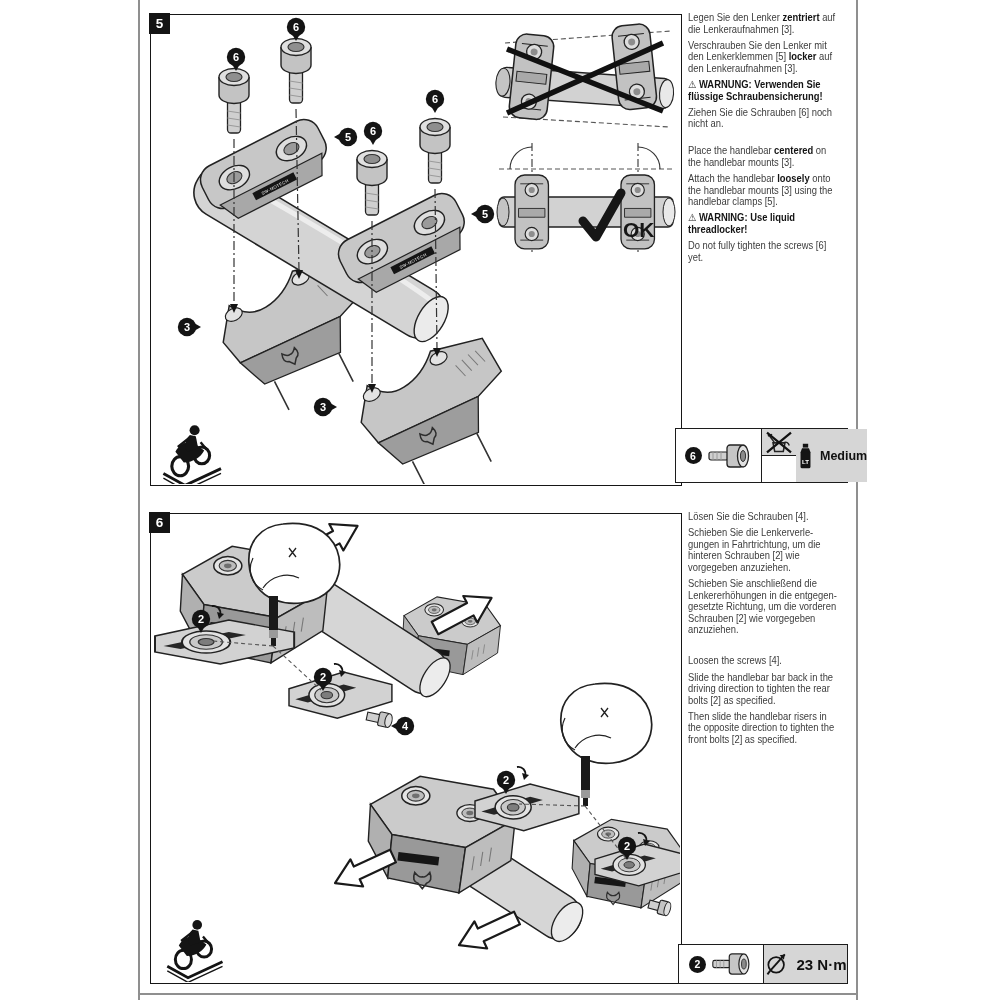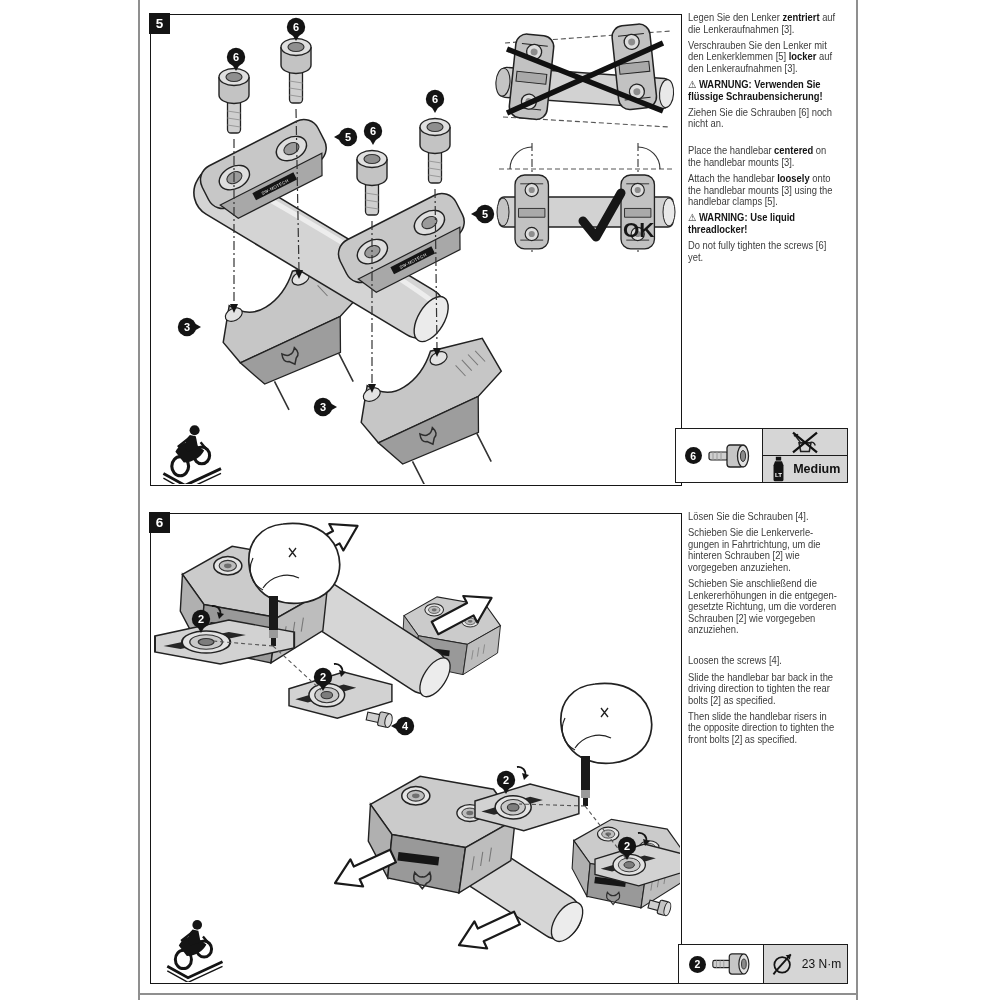--- a/index.html
+++ b/index.html
@@ -22,21 +22,21 @@
   .lang-gap5{height:11px;}
   .lang-gap6{height:15px;}
   .partsbox{position:absolute;display:flex;border:1.4px solid #1c1c1c;background:#fff;box-sizing:border-box;z-index:6;}
   .cell{display:flex;align-items:center;justify-content:center;}
   .qty{
     width:17px;height:17px;border-radius:50%;background:#141414;color:#fff;font-size:10.5px;
     font-weight:bold;display:flex;align-items:center;justify-content:center;flex:none;
   }
   .graycell{background:#d6d6d6;}
   .medlabel{font-weight:bold;font-size:12.5px;color:#111;}
-  .torquelabel{font-weight:normal;font-size:12px;color:#111;text-align:right;}
+  .torquelabel{font-weight:bold;font-size:15px;color:#111;text-align:right;}
   svg text{font-family:"Liberation Sans","DejaVu Sans",sans-serif;}
   .illus{position:absolute;left:0;top:0;}
 </style>
 </head>
 <body>
 
 <div class="pageline" style="left:138px;top:0;width:2px;height:1000px;"></div>
 <div class="pageline" style="left:856px;top:0;width:2px;height:1000px;"></div>
 <div class="pageline" style="left:138px;top:993px;width:720px;height:2px;"></div>
 
@@ -270,21 +270,21 @@
   <div class="cell" style="width:86px;gap:5px;">
     <span class="qty">6</span>
     <svg width="46" height="30" viewBox="0 0 46 30">
       <rect x="2" y="11" width="19" height="8" rx="2" fill="#cfcfcf" stroke="#222" stroke-width="1.2"></rect>
       <path d="M6,11 L6,19 M10,11 L10,19 M14,11 L14,19" stroke="#9a9a9a" stroke-width="1"></path>
       <rect x="20" y="4" width="16" height="22" rx="3" fill="#c6c6c6" stroke="#222" stroke-width="1.3"></rect>
       <ellipse cx="36" cy="15" rx="5.5" ry="11" fill="#e0e0e0" stroke="#222" stroke-width="1.3"></ellipse>
       <ellipse cx="36" cy="15" rx="2.6" ry="5.5" fill="#8a8a8a" stroke="#333" stroke-width="1"></ellipse>
     </svg>
   </div>
-  <div style="width:85px;border-left:1.4px solid #1c1c1c;display:flex;flex-direction:column;">
+  <div style="width:85px;border-left:1.4px solid #1c1c1c;display:flex;">
     <div class="cell graycell" style="height:26px;border-bottom:1.4px solid #1c1c1c;">
       <svg width="34" height="24" viewBox="0 0 34 28">
         <path d="M10,15 L24,15 L22,25 L12,25 Z" fill="none" stroke="#222" stroke-width="1.8"></path>
         <path d="M12,15 L6,7 M4,7 L9,5 M22,15 C26,13 28,15 29,18" fill="none" stroke="#222" stroke-width="1.6"></path>
         <path d="M3,3 L31,26 M3,26 L31,3" stroke="#111" stroke-width="2.6"></path>
       </svg>
     </div>
     <div class="cell graycell" style="flex:1;gap:5px;">
       <svg width="19" height="26" viewBox="0 0 19 34">
         <rect x="6" y="1" width="7" height="5" fill="#141414"></rect>

